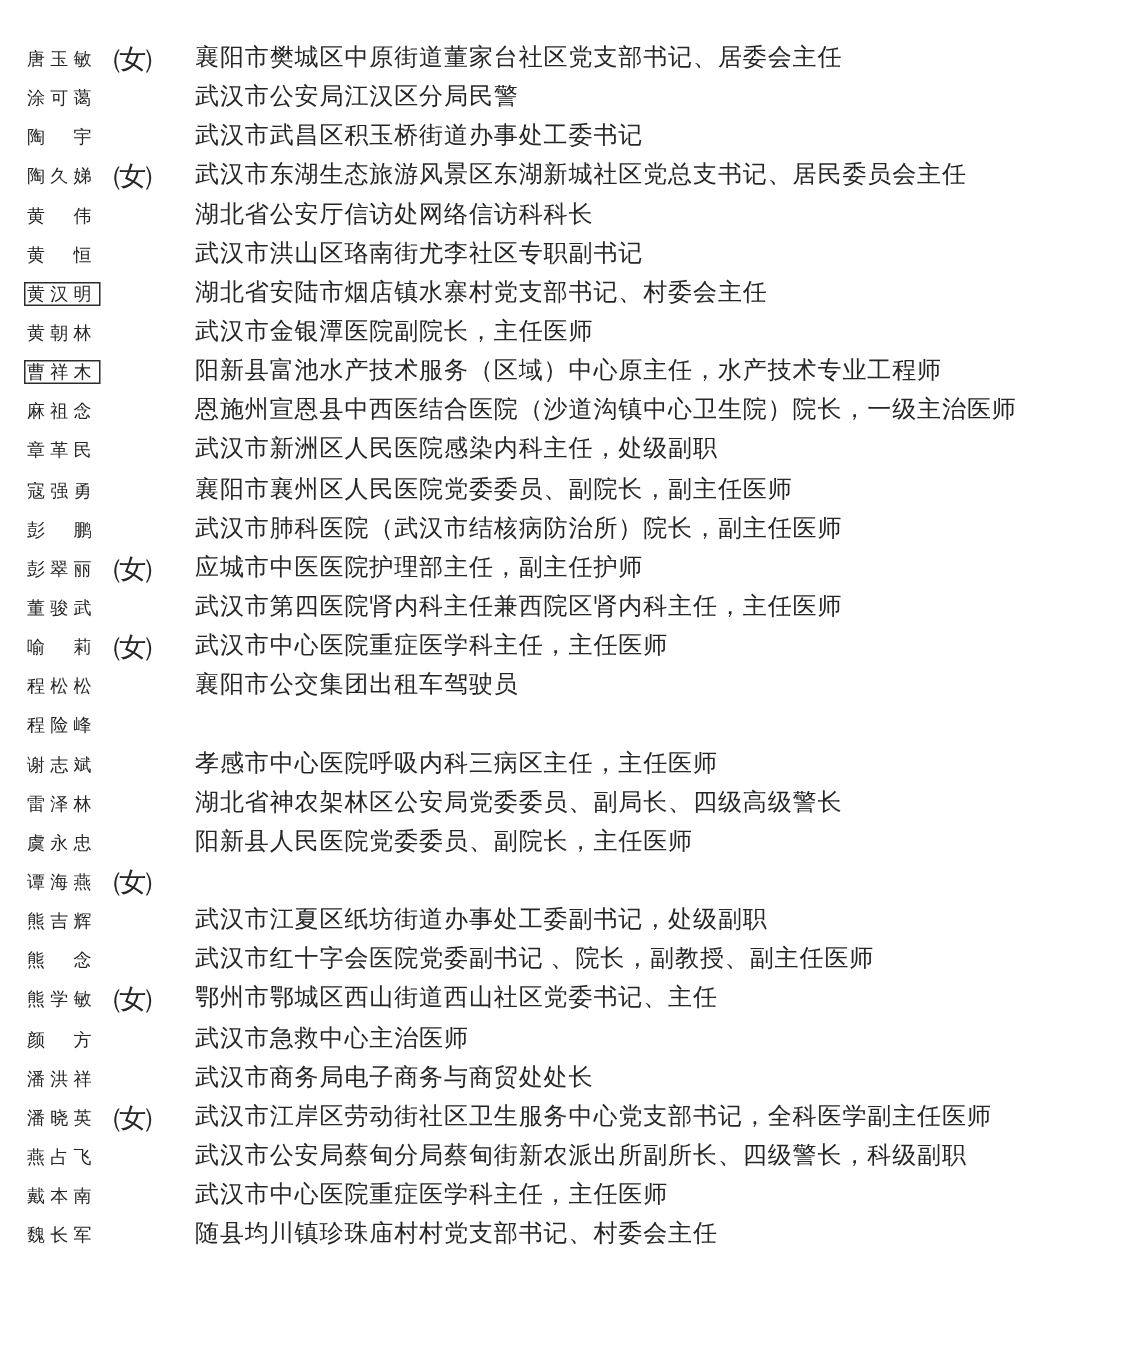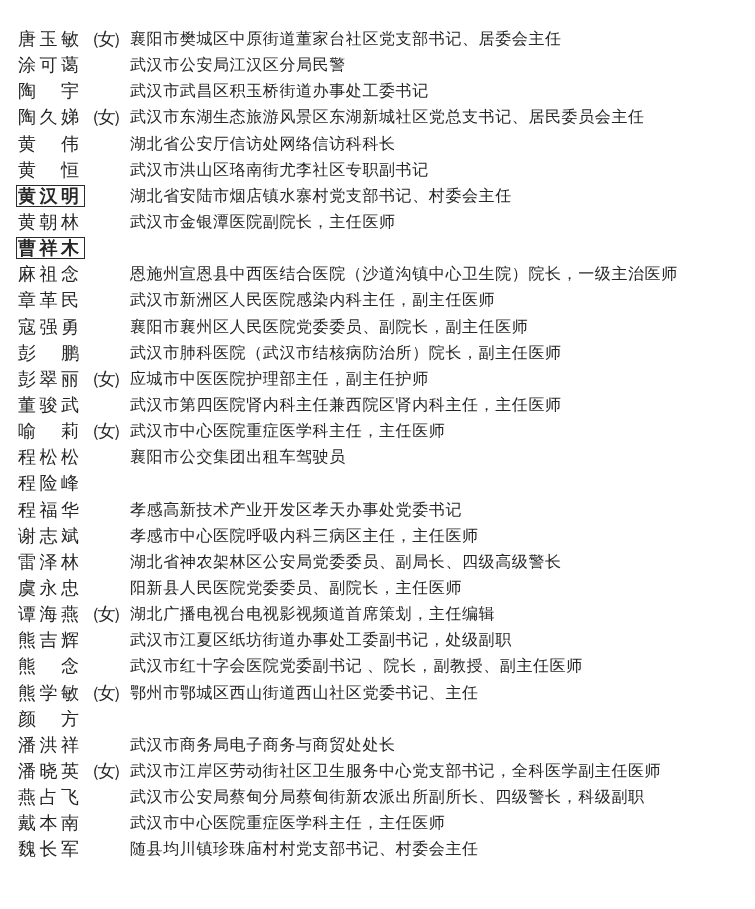--- a/index.html
+++ b/index.html
@@ -26,29 +26,28 @@
     height: 26.15px;
     white-space: nowrap;
   }
   .name-cell {
     flex: 0 0 112px;
     width: 112px;
     display: flex;
     align-items: center;
   }
   .pname {
-    font-size: 18px;
+    font-size: 12px;
     letter-spacing: 3.5px;
     line-height: 1;
     display: inline-block;
   }
   .pname.boxed {
     outline: 1px solid #2b2b2b;
     outline-offset: 1px;
-    font-weight: bold;
   }
   .female {
     font-size: 18px;
     letter-spacing: -3px;
     line-height: 1;
     display: inline-block;
   }
   .desc {
     font-size: 16px;
     letter-spacing: 0.6px;
@@ -108,32 +107,33 @@
       <div class="row">
         <span class="name-cell">
           <span class="pname">黄朝林</span>
         </span>
         <span class="desc">武汉市金银潭医院副院长，主任医师</span>
       </div>
       <div class="row">
         <span class="name-cell">
           <span class="pname boxed">曹祥木</span>
         </span>
+        <span class="desc">阳新县富池水产技术服务（区域）中心原主任，水产技术专业工程师</span>
       </div>
       <div class="row">
         <span class="name-cell">
           <span class="pname">麻祖念</span>
         </span>
         <span class="desc">恩施州宣恩县中西医结合医院（沙道沟镇中心卫生院）院长，一级主治医师</span>
       </div>
       <div class="row">
         <span class="name-cell">
           <span class="pname">章革民</span>
         </span>
-        <span class="desc">武汉市新洲区人民医院感染内科主任，副主任医师</span>
+        <span class="desc">武汉市新洲区人民医院感染内科主任，处级副职</span>
       </div>
       <div class="row">
         <span class="name-cell">
           <span class="pname">寇强勇</span>
         </span>
         <span class="desc">襄阳市襄州区人民医院党委委员、副院长，副主任医师</span>
       </div>
       <div class="row">
         <span class="name-cell">
           <span class="pname">彭　鹏</span>
@@ -166,26 +166,20 @@
         </span>
         <span class="desc">襄阳市公交集团出租车驾驶员</span>
       </div>
       <div class="row">
         <span class="name-cell">
           <span class="pname">程险峰</span>
         </span>
       </div>
       <div class="row">
         <span class="name-cell">
-          <span class="pname">程福华</span>
-        </span>
-        <span class="desc">孝感高新技术产业开发区孝天办事处党委书记</span>
-      </div>
-      <div class="row">
-        <span class="name-cell">
           <span class="pname">谢志斌</span>
         </span>
         <span class="desc">孝感市中心医院呼吸内科三病区主任，主任医师</span>
       </div>
       <div class="row">
         <span class="name-cell">
           <span class="pname">雷泽林</span>
         </span>
         <span class="desc">湖北省神农架林区公安局党委委员、副局长、四级高级警长</span>
       </div>
@@ -193,21 +187,20 @@
         <span class="name-cell">
           <span class="pname">虞永忠</span>
         </span>
         <span class="desc">阳新县人民医院党委委员、副院长，主任医师</span>
       </div>
       <div class="row">
         <span class="name-cell">
           <span class="pname">谭海燕</span>
           <span class="female">（女）</span>
         </span>
-        <span class="desc">湖北广播电视台电视影视频道首席策划，主任编辑</span>
       </div>
       <div class="row">
         <span class="name-cell">
           <span class="pname">熊吉辉</span>
         </span>
         <span class="desc">武汉市江夏区纸坊街道办事处工委副书记，处级副职</span>
       </div>
       <div class="row">
         <span class="name-cell">
           <span class="pname">熊　念</span>
@@ -218,20 +211,21 @@
         <span class="name-cell">
           <span class="pname">熊学敏</span>
           <span class="female">（女）</span>
         </span>
         <span class="desc">鄂州市鄂城区西山街道西山社区党委书记、主任</span>
       </div>
       <div class="row">
         <span class="name-cell">
           <span class="pname">颜　方</span>
         </span>
+        <span class="desc">武汉市急救中心主治医师</span>
       </div>
       <div class="row">
         <span class="name-cell">
           <span class="pname">潘洪祥</span>
         </span>
         <span class="desc">武汉市商务局电子商务与商贸处处长</span>
       </div>
       <div class="row">
         <span class="name-cell">
           <span class="pname">潘晓英</span>

